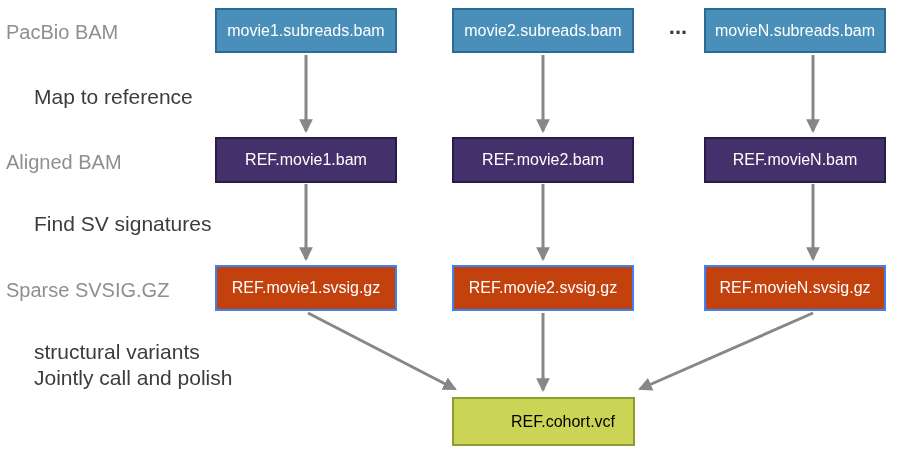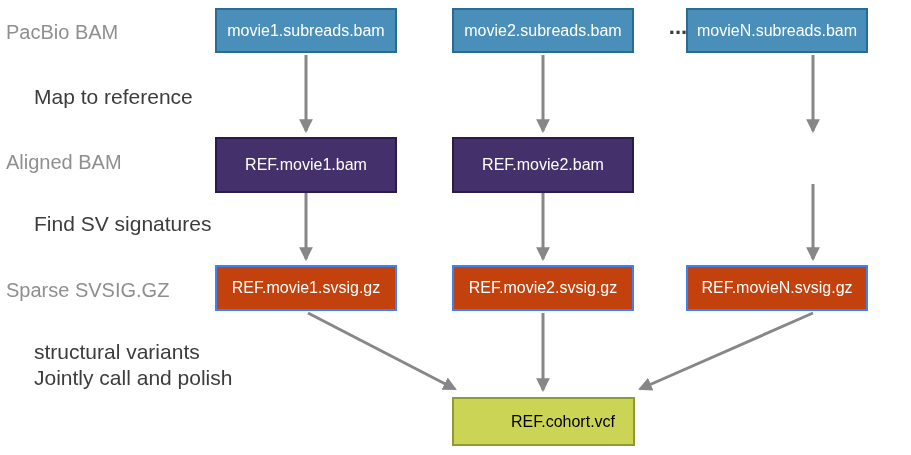--- a/index.html
+++ b/index.html
@@ -30,23 +30,23 @@
     z-index: 2;
     white-space: nowrap;
   }
   .node.blue   { background: #4a8fba; border: 2px solid #2a6b93; }
   .node.purple { background: #44306a; border: 2px solid #2a1c4a; }
   .node.red    { background: #c2410c; border: 2px solid #3b82f6; }
   .node.yellow { background: #cbd455; border: 2px solid #8c9c33; color: #000000; padding-left: 39px; }
 
   .col1 { left: 215px; text-align: right; }
   .col2 { left: 452px; }
-  .col3 { left: 686px; }
+  .col3 { left: 704px; }
   .row1 { top: 8px; }
-  .row2 { top: 137px; height: 56px; }
+  .row2 { top: 137px; height: 46px; }
   .row3 { top: 265px; height: 46px; }
   .out  { left: 452px; top: 397px; width: 183px; height: 49px; }
 
   .stage-gray {
     position: absolute;
     left: 6px;
     font-size: 20px;
     color: #8f8f8f;
     z-index: 2;
     white-space: nowrap;
@@ -115,20 +115,21 @@
     <div>Jointly call and polish</div>
   </div>
 
   <div class="node blue col1 row1">movie1.subreads.bam</div>
   <div class="node blue col2 row1">movie2.subreads.bam</div>
   <div class="ellipsis">...</div>
   <div class="node blue col3 row1">movieN.subreads.bam</div>
 
   <div class="node purple col1 row2">REF.movie1.bam</div>
   <div class="node purple col2 row2">REF.movie2.bam</div>
+  <div class="node purple col3 row2">REF.movieN.bam</div>
 
   <div class="node red col1 row3">REF.movie1.svsig.gz</div>
   <div class="node red col2 row3">REF.movie2.svsig.gz</div>
   <div class="node red col3 row3">REF.movieN.svsig.gz</div>
 
   <div class="node yellow out">REF.cohort.vcf</div>
 
 </div>
 
 </body></html>

